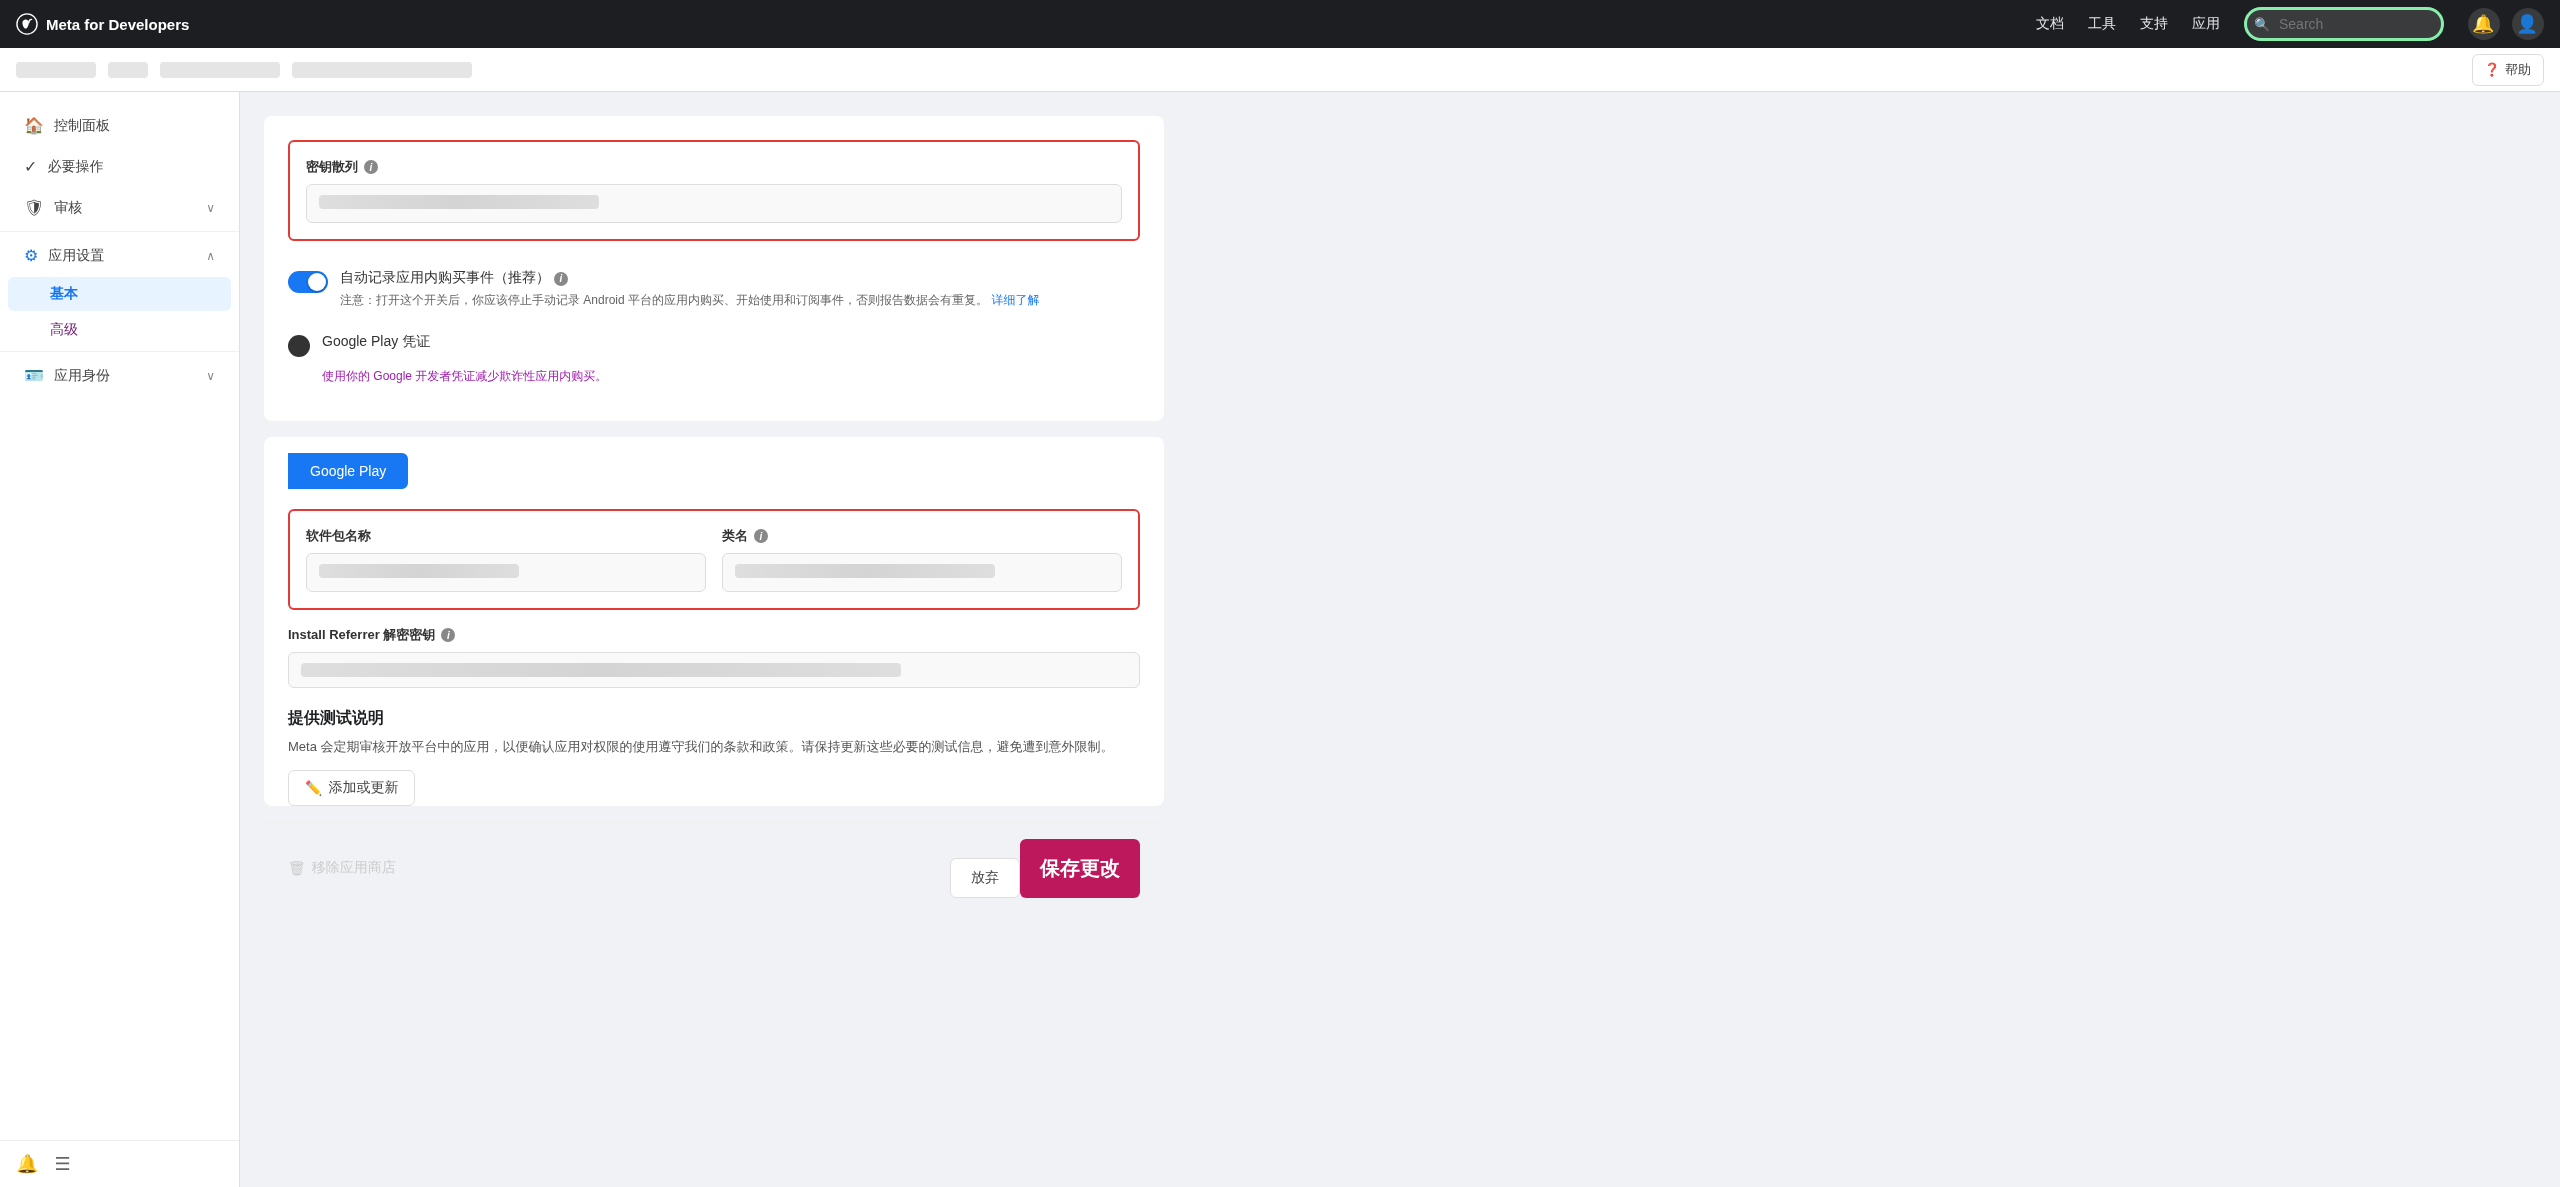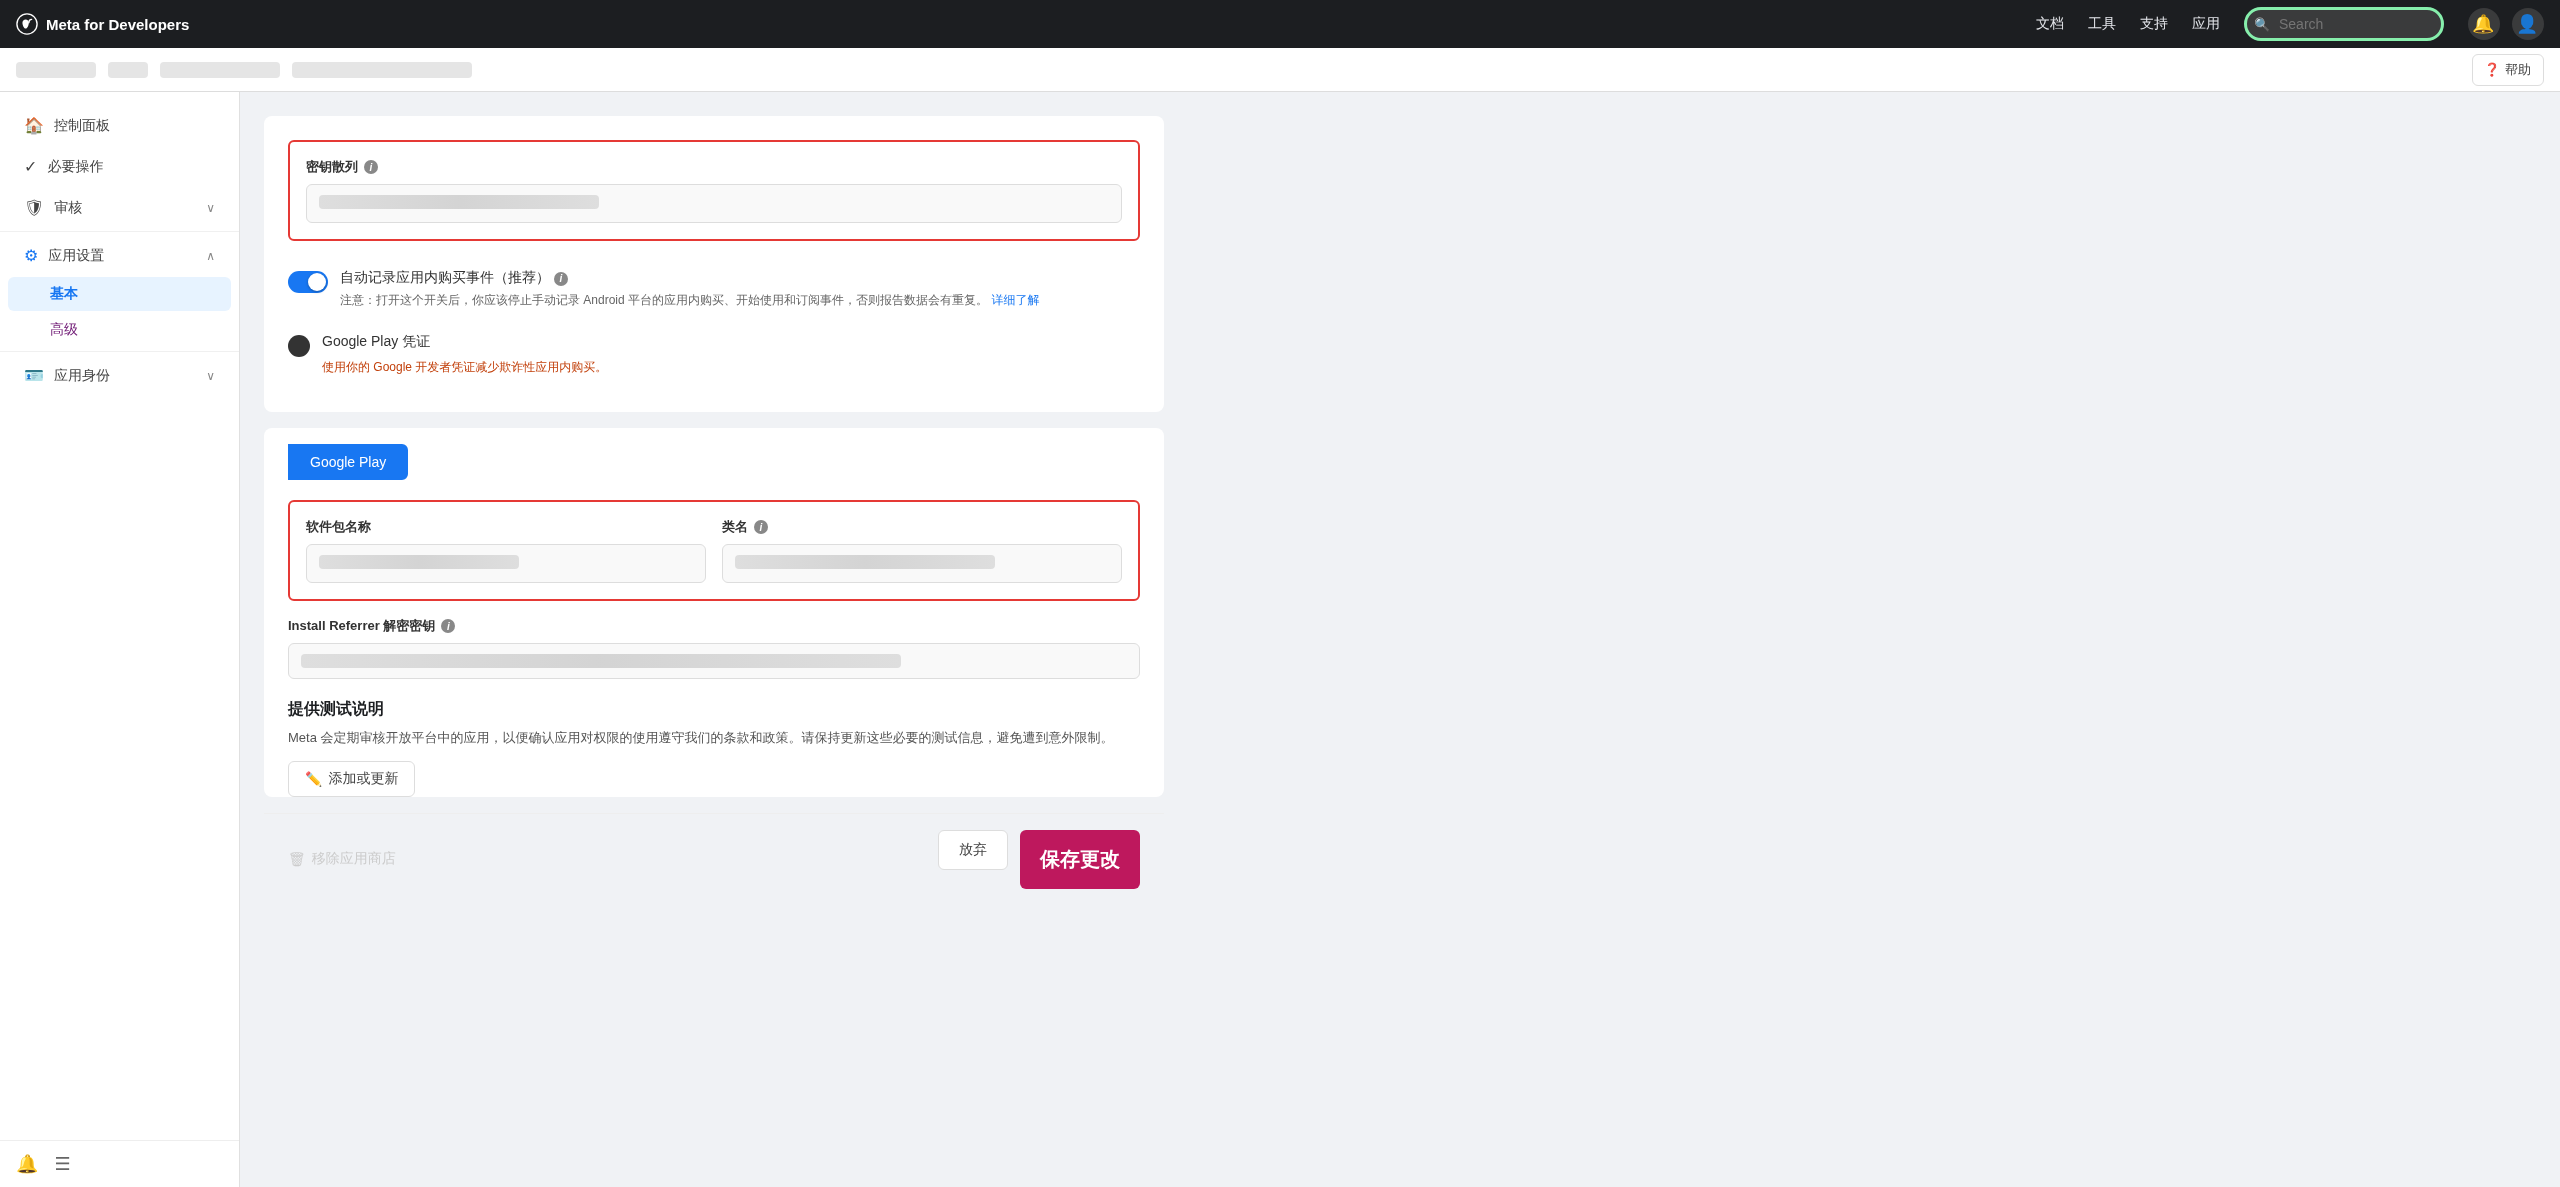--- a/index.html
+++ b/index.html
@@ -299,21 +299,21 @@
     .cred-dot {
       width: 22px;
       height: 22px;
       border-radius: 50%;
       background: #333;
       flex-shrink: 0;
       margin-top: 2px;
     }
     .cred-text-wrap { flex: 1; }
     .cred-title { font-size: 14px; color: #333; font-weight: 500; }
-    .cred-sub { font-size: 12px; color: #c2410c; margin-top: 8px; }
+    .cred-sub { font-size: 12px; color: #a21caf; margin-top: 17px; }
 
     
     .tab-group {
       display: flex;
       gap: 0;
       margin-bottom: 20px;
     }
     .tab-btn {
       padding: 8px 20px;
       border: 2px solid #eab308;
@@ -387,22 +387,21 @@
       background: none;
       cursor: pointer;
       font-size: 14px;
       display: flex;
       align-items: center;
       gap: 6px;
     }
     .btn-remove:disabled { color: #ccc; cursor: not-allowed; }
     .bottom-right-btns {
       display: flex;
-      gap: 12px;
-      align-items: flex-start;
+      align-items: flex-end;
     }
     .btn-discard {
       border: 1px solid #ddd;
       background: white;
       border-radius: 6px;
       padding: 10px 20px;
       font-size: 14px;
       cursor: pointer;
       color: #444;
     }

